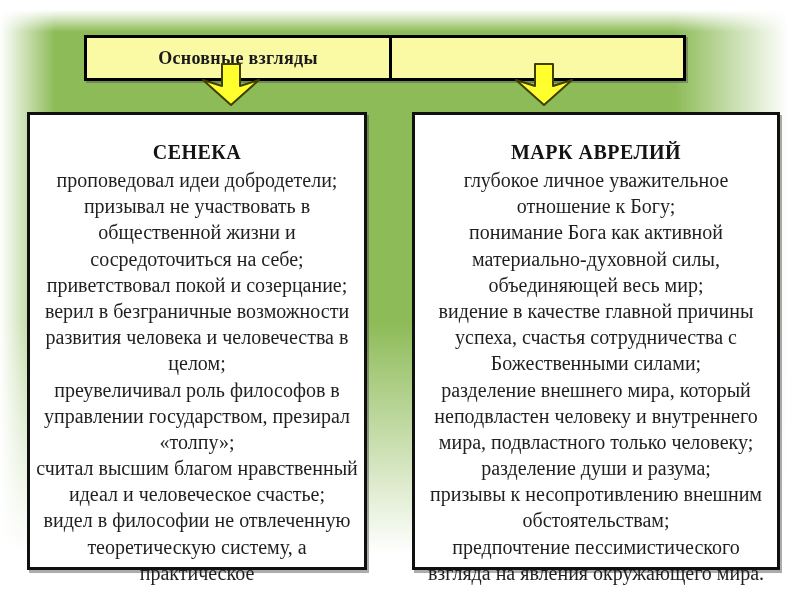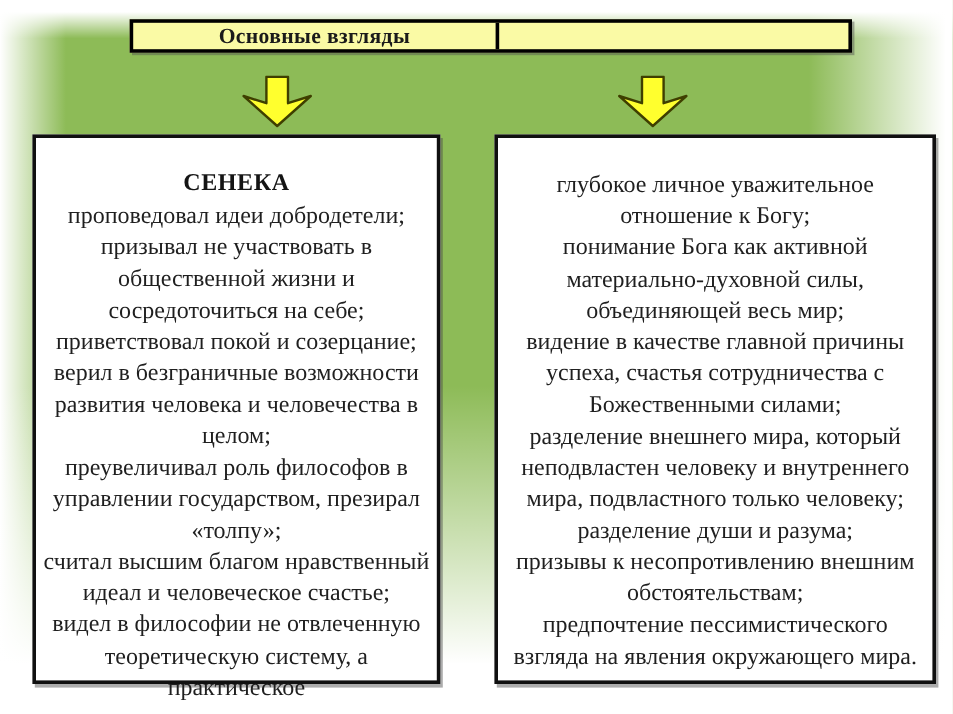--- a/index.html
+++ b/index.html
@@ -13,28 +13,27 @@
       linear-gradient(to bottom, rgba(255,255,255,1) 0px, rgba(255,255,255,1) 10px, rgba(255,255,255,0) 32px),
       linear-gradient(to top, rgba(255,255,255,1) 0%, rgba(255,255,255,1) 7%, rgba(255,255,255,0) 46%),
       linear-gradient(to right, rgba(255,255,255,1) 0px, rgba(255,255,255,0) 55px),
       linear-gradient(to left, rgba(255,255,255,1) 6px, rgba(255,255,255,0) 120px),
       linear-gradient(#8dbb57, #8dbb57);
   }
 
   
   .header-box {
     position: absolute;
-    left: 84px; top: 16px;
-    width: 602px; height: 28px;
+    left: 84px; top: 35px;
+    width: 602px; height: 46px;
     box-sizing: border-box;
     border: 3px solid #000000;
     background: #fafaa5;
     display: flex;
     box-shadow: 2px 2px 0 rgba(80,80,80,0.45);
-    margin-left: 24px;
   }
   .header-cell {
     display: flex;
     align-items: center;
     justify-content: center;
     box-sizing: border-box;
     font-weight: bold;
     font-size: 18px;
     color: #1a1a1a;
     letter-spacing: 0.3px;
@@ -107,20 +106,21 @@
 «толпу»;
 считал высшим благом нравственный
 идеал и человеческое счастье;
 видел в философии не отвлеченную
 теоретическую систему, а практическое
 руководство по управлению
 государством.</div>
   </div>
 
   <div class="col-box right">
+    <div class="col-title">МАРК АВРЕЛИЙ</div>
     <div class="col-body">глубокое личное уважительное
 отношение к Богу;
 понимание Бога как активной
 материально-духовной силы,
 объединяющей весь мир;
 видение в качестве главной причины
 успеха, счастья сотрудничества с
 Божественными силами;
 разделение внешнего мира, который
 неподвластен человеку и внутреннего

